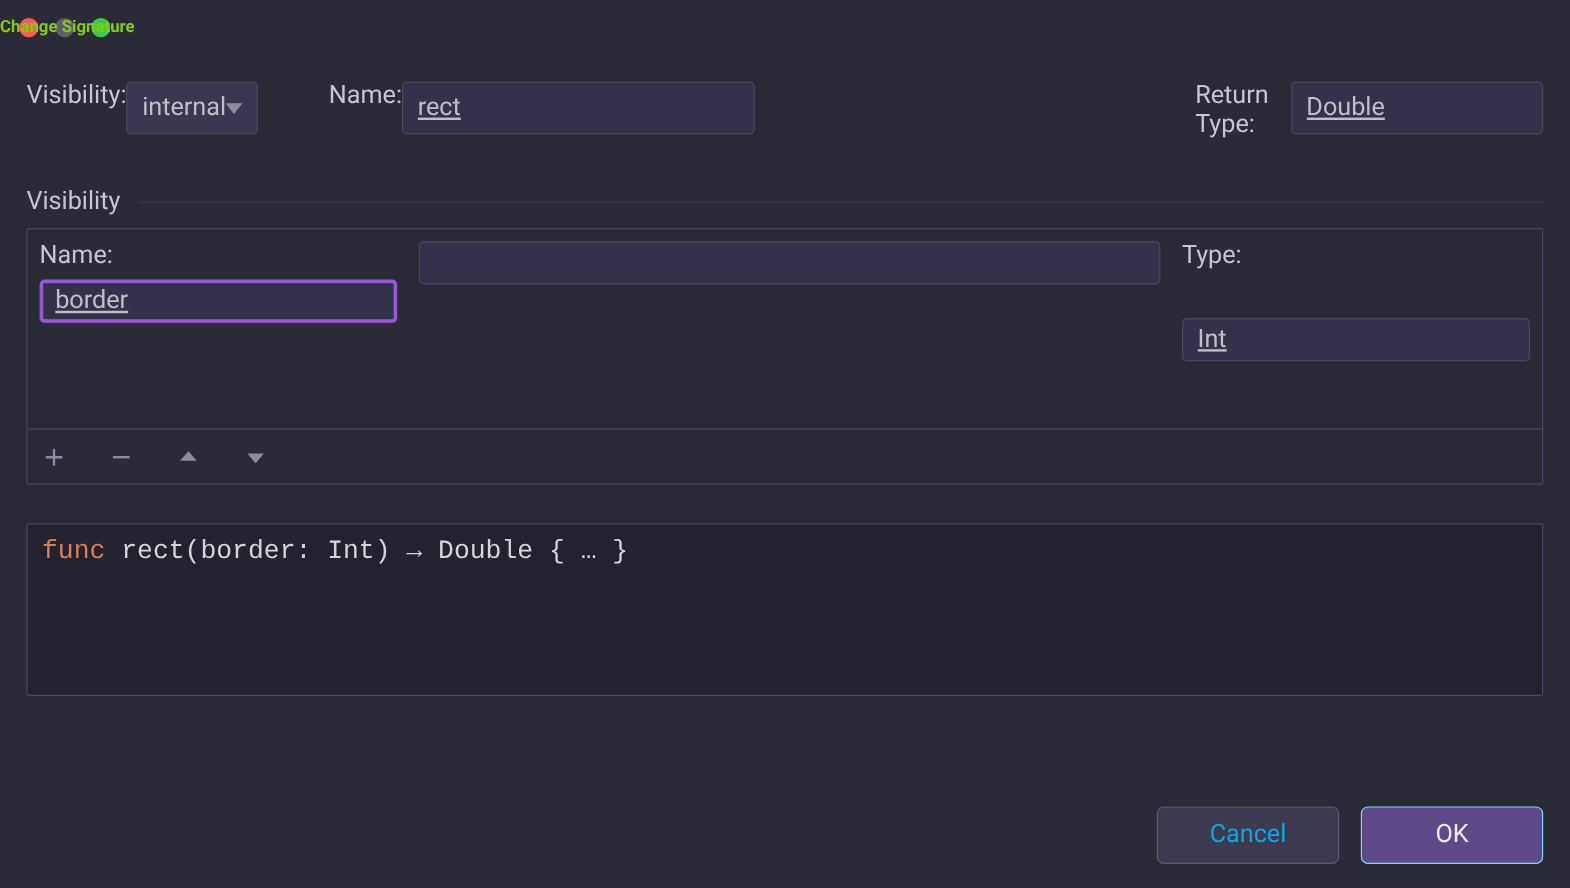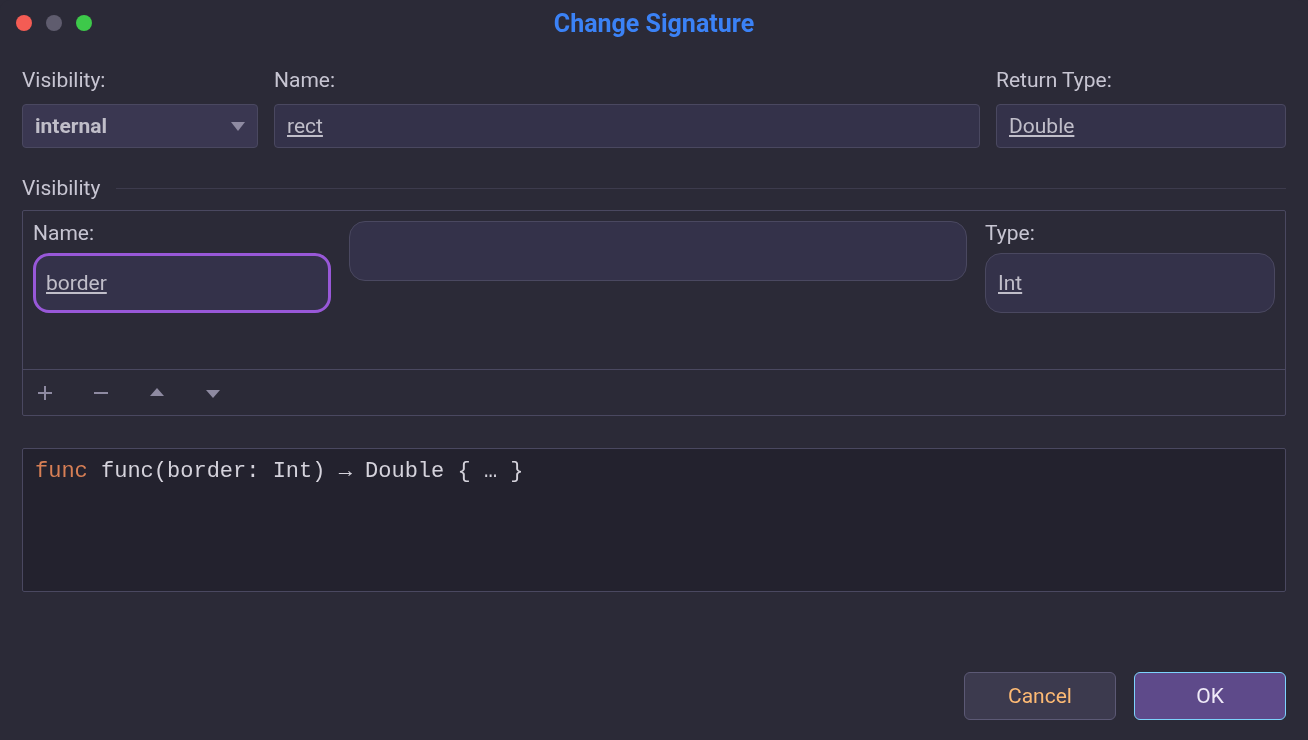--- a/index.html
+++ b/index.html
@@ -43,30 +43,30 @@
     position: relative;
     padding: 0 16px;
     background: var(--bg);
   }
   .traffic-lights { display:flex; gap:14px; align-items:center; }
   .tl { width:16px; height:16px; border-radius:50%; }
   .tl.red { background: var(--titlebar-red); }
   .tl.dim { background: var(--titlebar-dim); }
   .tl.green { background: var(--titlebar-green); }
   .title {
-    position:absolute; left:0; right:0; text-align:center;
-    font-size: 25px; font-weight:700;
-    color: #3b82f6;
+    position:absolute; left:0; right:0; text-align:left;
+    font-size: 14px; font-weight:700;
+    color: #84cc16;
     pointer-events:none;
   }
 
   .content { flex:1; padding: 22px 22px 20px 22px; display:flex; flex-direction:column; }
 
   .row-top { display:flex; gap:16px; margin-bottom:28px; }
-  .field-group { display:flex; flex-direction:column; }
+  .field-group { display:flex; flex-direction:row; }
   .field-group.visibility { width:236px; }
   .field-group.name { flex:1; }
   .field-group.return { width:290px;justify-content:center; }
 
   .form-label { font-size:21px; color: var(--label); margin-bottom:12px; }
 
   .select, .text-input {
     height:44px;
     border:1px solid var(--border);
     background: var(--input-bg);
@@ -74,21 +74,20 @@
     display:flex; align-items:center;
     padding:0 12px;
     font-size:21px;
     color: var(--text);
   }
   .select {
     background: var(--input-bg-alt);
     justify-content:space-between;
     position:relative;
     cursor:pointer;
-    font-weight:bold;
   }
   .select .caret {
     width:0;height:0;border-left:7px solid transparent;border-right:7px solid transparent;border-top:9px solid #8f8ba2;
   }
   .text-input input, .param-input input {
     all: unset;
     width:100%; height:100%;
     font-size:21px;
     color: var(--text);
     text-decoration: underline;
@@ -105,27 +104,27 @@
     border:1px solid var(--border);
     border-radius:2px;
     padding:10px 10px 0 10px;
     background: transparent;
     margin-bottom:32px;
   }
   .param-row { display:flex; gap:18px; }
   .param-col { display:flex; flex-direction:column; }
   .param-col.pname { width:298px; }
   .param-col.pinternal { flex:1; }
-  .param-col.ptype { width:290px; }
+  .param-col.ptype { width:290px;gap:32px; }
   .param-col label { font-size:21px; color: var(--label); margin-bottom:8px; }
   .param-input {
-    height:60px;
+    height:36px;
     border:1px solid var(--border);
     background: var(--input-bg);
-    border-radius:16px;
+    border-radius:4px;
     display:flex; align-items:center;
     padding:0 12px;
   }
   .param-input.active {
     border:3px solid var(--purple-border);
     padding:0 10px;
   }
   .param-spacer { height:56px; }
 
   .param-toolbar {
@@ -156,21 +155,21 @@
     padding-top:20px;
   }
   .btn {
     min-width:152px; height:48px;
     border-radius:6px;
     display:flex; align-items:center; justify-content:center;
     font-size:21px;
     cursor:pointer;
     border:1px solid var(--border-strong);
     background: #3c3a4e;
-    color:#fdba74;
+    color:#0ea5e9;
   }
   .btn.primary {
     background: #5e4a8a;
     border:1px solid #7dd3fc;
     color:#efeaf8;
   }
 </style>
 </head>
 <body>
 
@@ -253,21 +252,21 @@
         </div>
         <div class="tb-btn">
           <svg width="18" height="18" viewBox="0 0 18 18">
               <path d="M9 14L2 6h14z" fill="currentColor"></path>
             </svg>
         </div>
       </div>
     </div>
 
 
-    <div class="preview-box"><span class="kw">func</span><span> func(border: Int) → Double { … }</span></div>
+    <div class="preview-box"><span class="kw">func</span><span> rect(border: Int) → Double { … }</span></div>
 
     <div class="buttons">
       <div class="btn">Cancel</div>
       <div class="btn primary">OK</div>
     </div>
 
   </div>
 </div>
 
 </body></html>

